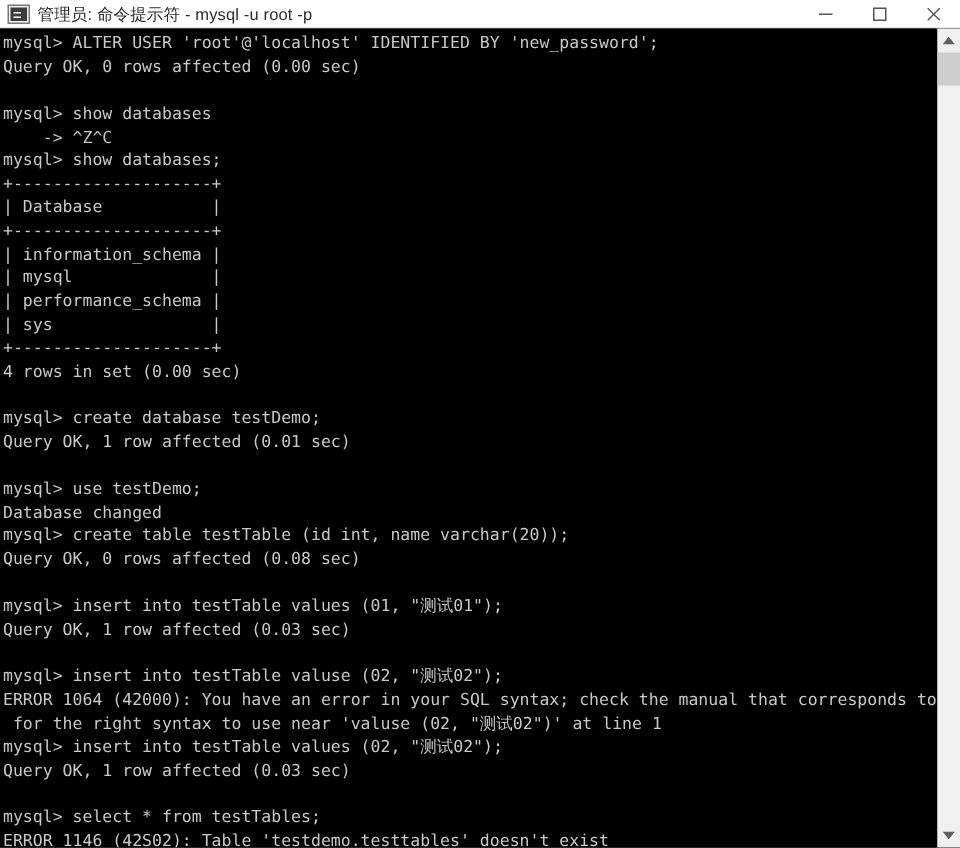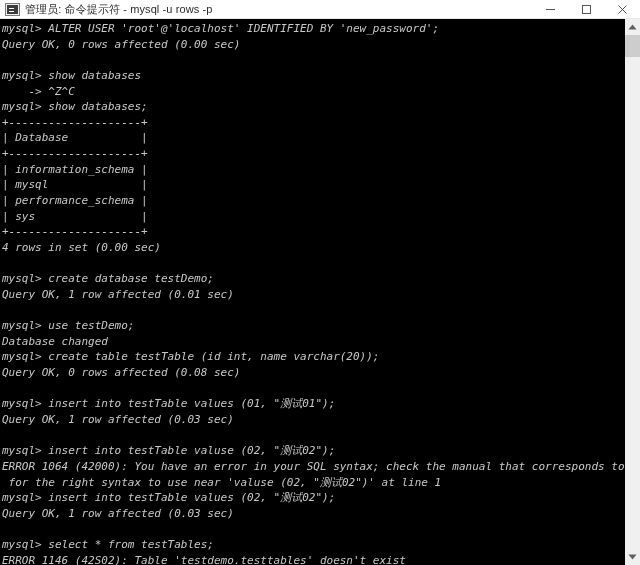--- a/index.html
+++ b/index.html
@@ -86,21 +86,20 @@
   .win-btn svg { display: block; }
   .win-btn .gl { stroke: #555555; stroke-width: 1; fill: none; }
 
   
   .terminal-wrap {
     flex: 1 1 auto;
     display: flex;
     background: #000000;
     overflow: hidden;
     position: relative;
-    font-style: italic;
   }
   .terminal {
     flex: 1 1 auto;
     background: #000000;
     color: #c8c8c8;
     font-family: "DejaVu Sans Mono", "Liberation Mono", monospace;
     font-size: 11px;
     line-height: 15.65px;
     padding: 2px 0 0 2px;
     box-sizing: border-box;
@@ -150,21 +149,21 @@
     background: #cdcdcd;
   }
 </style>
 </head>
 <body>
 
 <div class="window">
 
   <div class="titlebar">
     <div class="title-icon"></div>
-    <div class="title-text">管理员: 命令提示符 - mysql  -u rows -p</div>
+    <div class="title-text">管理员: 命令提示符 - mysql  -u root -p</div>
     <div class="win-controls">
       <div class="win-btn">
         <svg width="11" height="11" viewBox="0 0 11 11">
           <line class="gl" x1="1" y1="5.5" x2="10" y2="5.5"></line>
         </svg>
       </div>
       <div class="win-btn">
         <svg width="11" height="11" viewBox="0 0 11 11">
           <rect class="gl" x="1.5" y="1.5" width="8" height="8"></rect>
         </svg>

